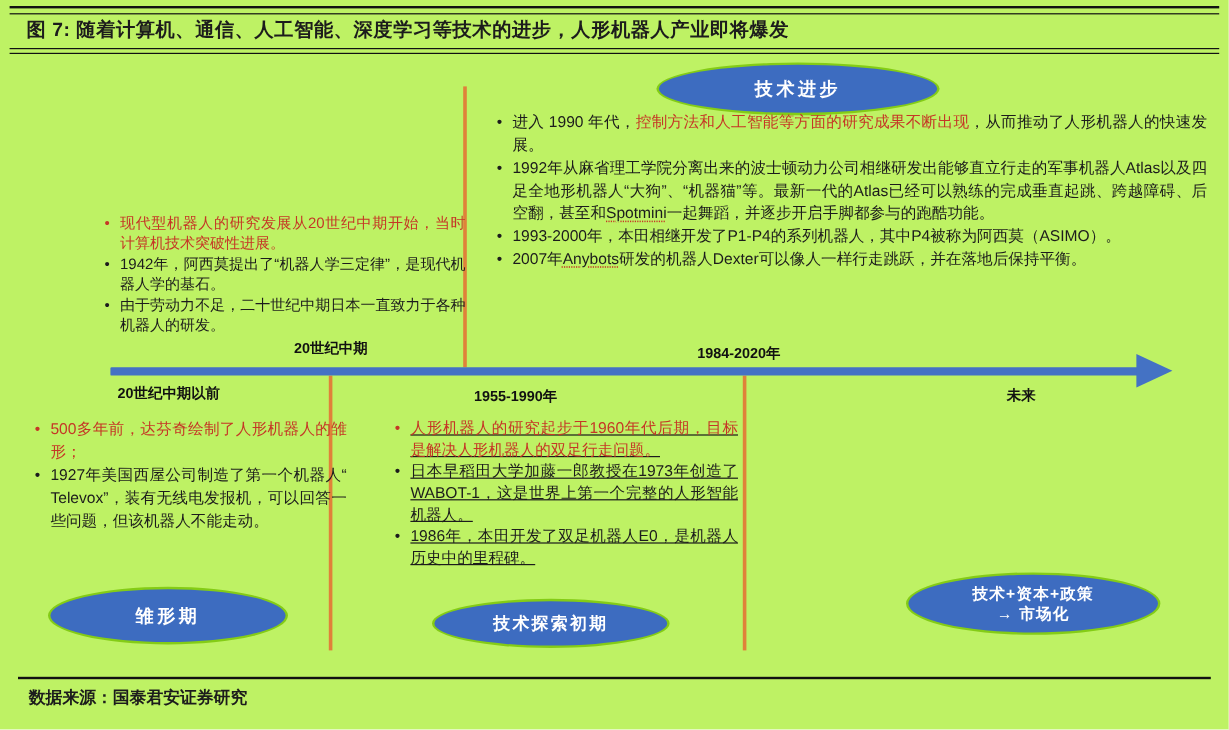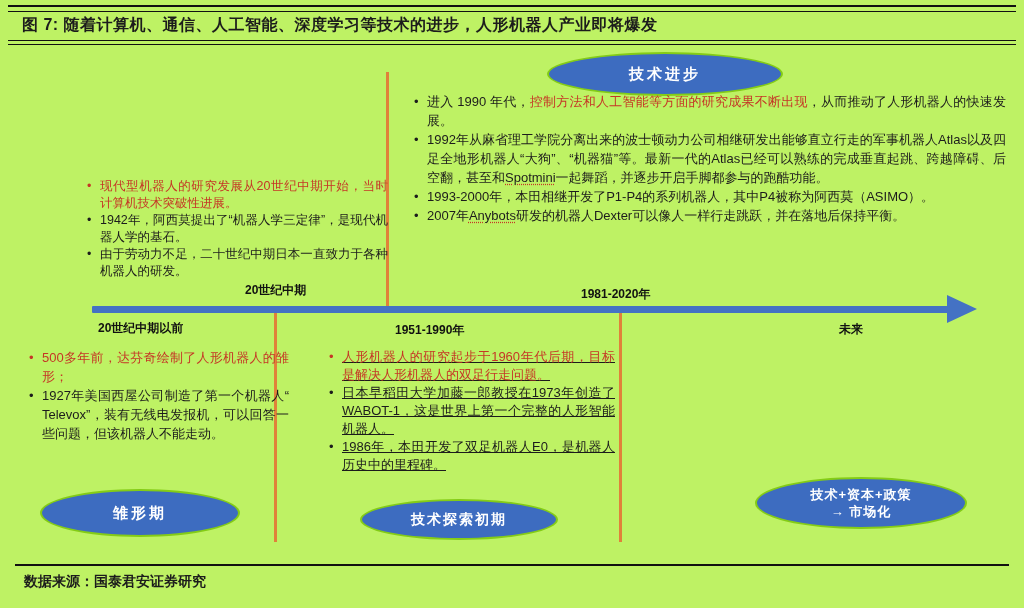--- a/index.html
+++ b/index.html
@@ -69,23 +69,23 @@
   <ul class="block" id="blk-bottom-mid">
       <li class="mr"><span class="red">人形机器人的研究起步于1960年代后期，目标是解决人形机器人的双足行走问题。</span></li>
       <li><span>日本早稻田大学加藤一郎教授在1973年创造了WABOT-1，这是世界上第一个完整的人形智能机器人。</span></li>
       <li><span>1986年，本田开发了双足机器人E0，是机器人历史中的里程碑。</span></li>
     </ul>
 
   <div class="timeline-bar"></div>
   <div class="timeline-head"></div>
 
   <div class="tl-label" style="left:245px;top:282px;">20世纪中期</div>
-  <div class="tl-label" style="left:581px;top:286px;">1981-2020年</div>
+  <div class="tl-label" style="left:581px;top:286px;">1984-2020年</div>
   <div class="tl-label" style="left:98px;top:320px;">20世纪中期以前</div>
-  <div class="tl-label" style="left:395px;top:322px;">1951-1990年</div>
+  <div class="tl-label" style="left:395px;top:322px;">1955-1990年</div>
   <div class="tl-label" style="left:804px;top:321px;margin-left:35px;">未来</div>
 
   <div class="ellipse" id="el-1">
     <span>雏形期</span>
   </div>
   <div class="ellipse" id="el-3">
     <span>技术+资本+政策</span>
     <span>→ 市场化</span>
   </div>
   <div class="ellipse" id="el-2">

